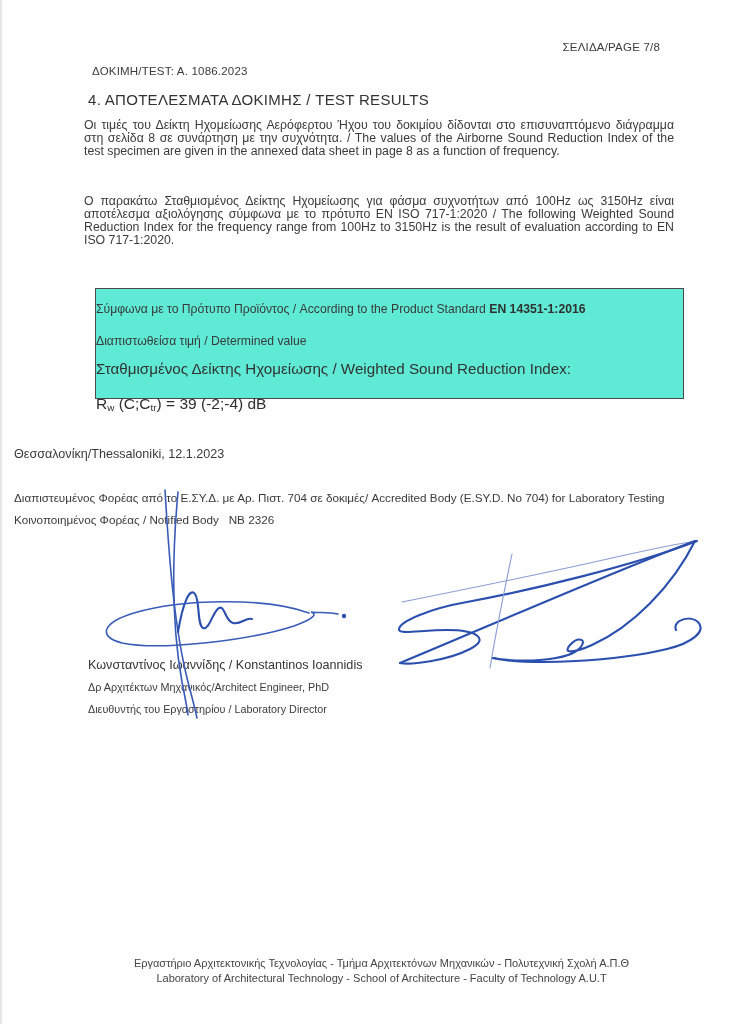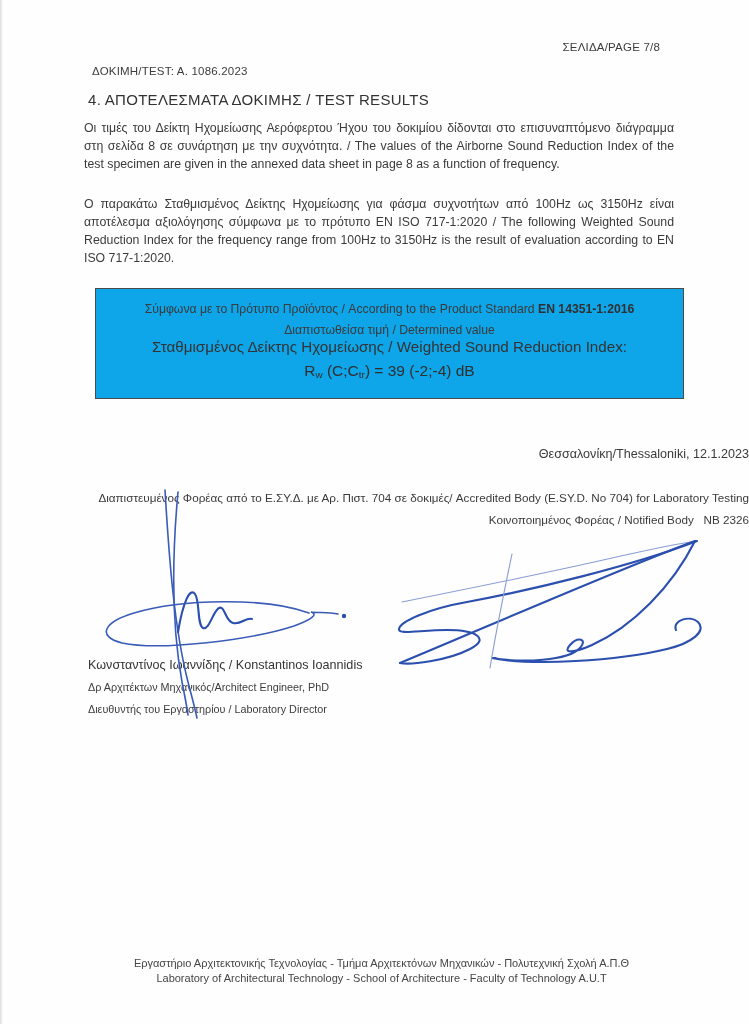--- a/index.html
+++ b/index.html
@@ -14,37 +14,37 @@
   }
   .scan-edge {
     position: absolute; left: 0; top: 0; width: 3px; height: 100%;
     background: linear-gradient(to right, rgba(175,180,190,0.45), rgba(255,255,255,0));
   }
   .hdr-left  { position: absolute; left: 92px;  top: 41px; font-size: 11.5px; letter-spacing: .2px; color: #3c3c3c; margin-top: 24px; }
   .hdr-right { position: absolute; right: 89px; top: 41px; font-size: 11.5px; letter-spacing: .2px; color: #3c3c3c; }
   .sec-title { position: absolute; left: 88px; top: 91px; font-size: 15px; letter-spacing: .3px; color: #333; }
   .para {
     position: absolute; left: 84px; width: 590px;
-    font-size: 12.3px; line-height: 18px; text-align: justify; color: #3b3b3b;
+    font-size: 12.3px; line-height: 13px; text-align: justify; color: #3b3b3b;
   }
   .para-1 { top: 119px; }
   .para-2 { top: 195px; }
   .result-box {
     position: absolute; left: 95px; top: 288px; width: 589px; height: 111px;
-    border: 1.5px solid #4a4a4a; background: #0ea5e9;
-    display: flex; flex-direction: column; align-items: center;
-    padding-top: 13px; box-sizing: border-box;
+    border: 1.5px solid #4a4a4a; background: #5eead4;
+    display: flex; flex-direction: column; align-items: flex-start;
+    padding-top: 13px; box-sizing: border-box; gap: 11px;
   }
   .rb-line1 { font-size: 12.2px; white-space: nowrap; color: #3a3a3a; }
   .rb-line1 b { color: #303030; }
   .rb-line2 { font-size: 12.2px; margin-top: 7px; color: #3a3a3a; }
   .rb-line3 { font-size: 15.2px; margin-top: 1px; color: #333; }
   .rb-line4 { font-size: 15.5px; margin-top: 7px; font-weight: normal; color: #2f2f2f; }
   .rb-line4 sub { font-size: 64%; vertical-align: -14%; }
-  .center-line { position: absolute; left: 14px; width: 735px; text-align: right; }
+  .center-line { position: absolute; left: 14px; width: 735px; text-align: left; }
   .date-line { top: 447px; font-size: 12.6px; color: #3a3a3a; }
   .accr-1 { top: 491px; font-size: 11.7px; white-space: nowrap; color: #3b3b3b; }
   .accr-2 { top: 513px; font-size: 11.7px; color: #3b3b3b; }
   .sig-svg { position: absolute; z-index: 3; pointer-events: none; }
   .sig-left  { left: 66px;  top: 487px; }
   .sig-right { left: 392px; top: 532px; }
   .sig-stroke  { fill: none; stroke: #2b4fae; stroke-width: 2.1; stroke-linecap: round; }
   .sig-stroke-thin { fill: none; stroke: #8a9cd4; stroke-width: 1.1; stroke-linecap: round; }
   .sig-stroke-med  { fill: none; stroke: #3a5cb8; stroke-width: 1.6; stroke-linecap: round; }
   .sig-block { position: absolute; top: 658px; }

